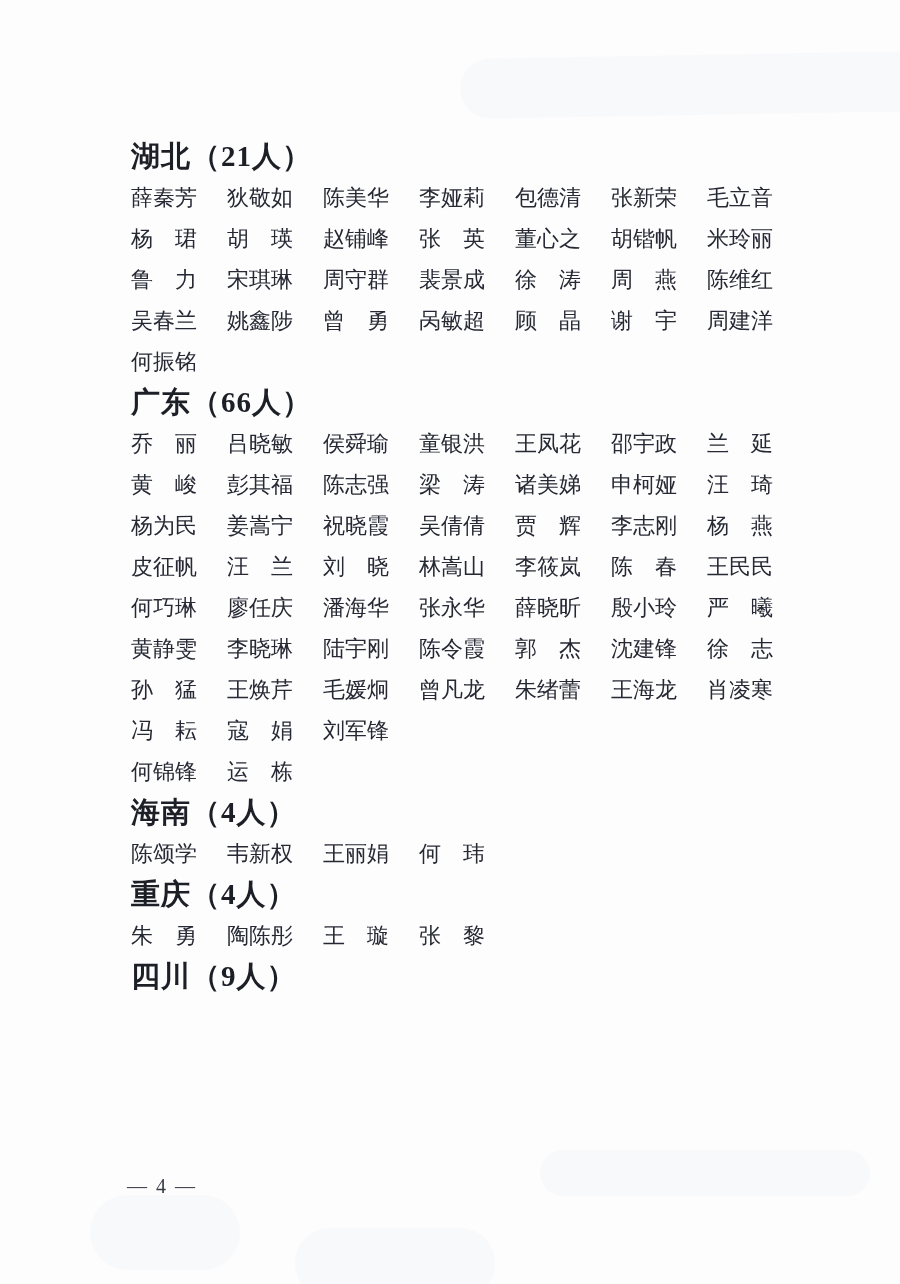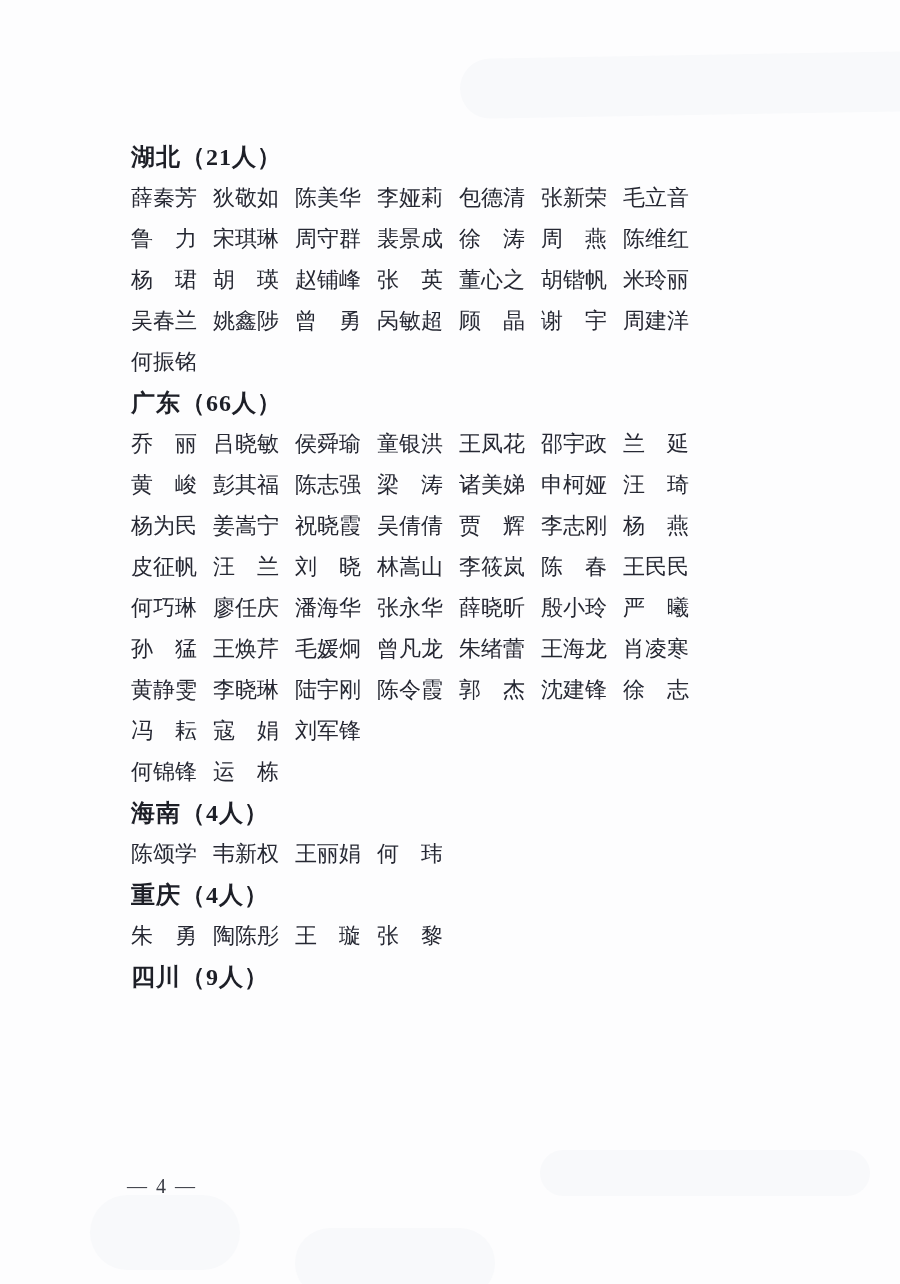--- a/index.html
+++ b/index.html
@@ -23,27 +23,27 @@
   .blob.b4 { left:540px; top:1150px; width:330px; height:46px; }
 
   .content {
     position:absolute;
     left:131px; top:136px;
     width:680px;
   }
   .line { height:41px; display:flex; align-items:center; }
   .heading {
     margin:0;
-    font-size:24px;
+    font-size:29px;
     font-weight:700;
     letter-spacing:1px;
     color:#1d1f27;
     white-space:pre;
   }
-  .name-row { display:flex; column-gap:16px; }
+  .name-row { display:flex; column-gap:30px; }
   .person {
     display:inline-block;
     width:66px;
     font-size:22px;
     line-height:1;
     white-space:pre;
     color:#262833;
   }
   .footer {
     position:absolute;
@@ -74,40 +74,40 @@
             <span class="person">狄敬如</span>
             <span class="person">陈美华</span>
             <span class="person">李娅莉</span>
             <span class="person">包德清</span>
             <span class="person">张新荣</span>
             <span class="person">毛立音</span>
           </div>
         </div>
         <div class="line">
           <div class="name-row">
+            <span class="person">杨　珺</span>
+            <span class="person">胡　瑛</span>
+            <span class="person">赵铺峰</span>
+            <span class="person">张　英</span>
+            <span class="person">董心之</span>
+            <span class="person">胡锴帆</span>
+            <span class="person">米玲丽</span>
+          </div>
+        </div>
+        <div class="line">
+          <div class="name-row">
             <span class="person">鲁　力</span>
             <span class="person">宋琪琳</span>
             <span class="person">周守群</span>
             <span class="person">裴景成</span>
             <span class="person">徐　涛</span>
             <span class="person">周　燕</span>
             <span class="person">陈维红</span>
           </div>
         </div>
-        <div class="line">
-          <div class="name-row">
-            <span class="person">杨　珺</span>
-            <span class="person">胡　瑛</span>
-            <span class="person">赵铺峰</span>
-            <span class="person">张　英</span>
-            <span class="person">董心之</span>
-            <span class="person">胡锴帆</span>
-            <span class="person">米玲丽</span>
-          </div>
-        </div>
       </section>
       <section>
         <div class="line">
           <div class="name-row">
             <span class="person">吴春兰</span>
             <span class="person">姚鑫陟</span>
             <span class="person">曾　勇</span>
             <span class="person">呙敏超</span>
             <span class="person">顾　晶</span>
             <span class="person">谢　宇</span>
@@ -174,42 +174,42 @@
             <span class="person">廖任庆</span>
             <span class="person">潘海华</span>
             <span class="person">张永华</span>
             <span class="person">薛晓昕</span>
             <span class="person">殷小玲</span>
             <span class="person">严　曦</span>
           </div>
         </div>
         <div class="line">
           <div class="name-row">
+            <span class="person">黄静雯</span>
+            <span class="person">李晓琳</span>
+            <span class="person">陆宇刚</span>
+            <span class="person">陈令霞</span>
+            <span class="person">郭　杰</span>
+            <span class="person">沈建锋</span>
+            <span class="person">徐　志</span>
+          </div>
+        </div>
+        <div class="line">
+          <div class="name-row">
             <span class="person">孙　猛</span>
             <span class="person">王焕芹</span>
             <span class="person">毛媛炯</span>
             <span class="person">曾凡龙</span>
             <span class="person">朱绪蕾</span>
             <span class="person">王海龙</span>
             <span class="person">肖凌寒</span>
           </div>
         </div>
         <div class="line">
           <div class="name-row">
-            <span class="person">黄静雯</span>
-            <span class="person">李晓琳</span>
-            <span class="person">陆宇刚</span>
-            <span class="person">陈令霞</span>
-            <span class="person">郭　杰</span>
-            <span class="person">沈建锋</span>
-            <span class="person">徐　志</span>
-          </div>
-        </div>
-        <div class="line">
-          <div class="name-row">
             <span class="person">冯　耘</span>
             <span class="person">寇　娟</span>
             <span class="person">刘军锋</span>
           </div>
         </div>
       </section>
       <section>
         <div class="line">
           <div class="name-row">
             <span class="person">何锦锋</span>

